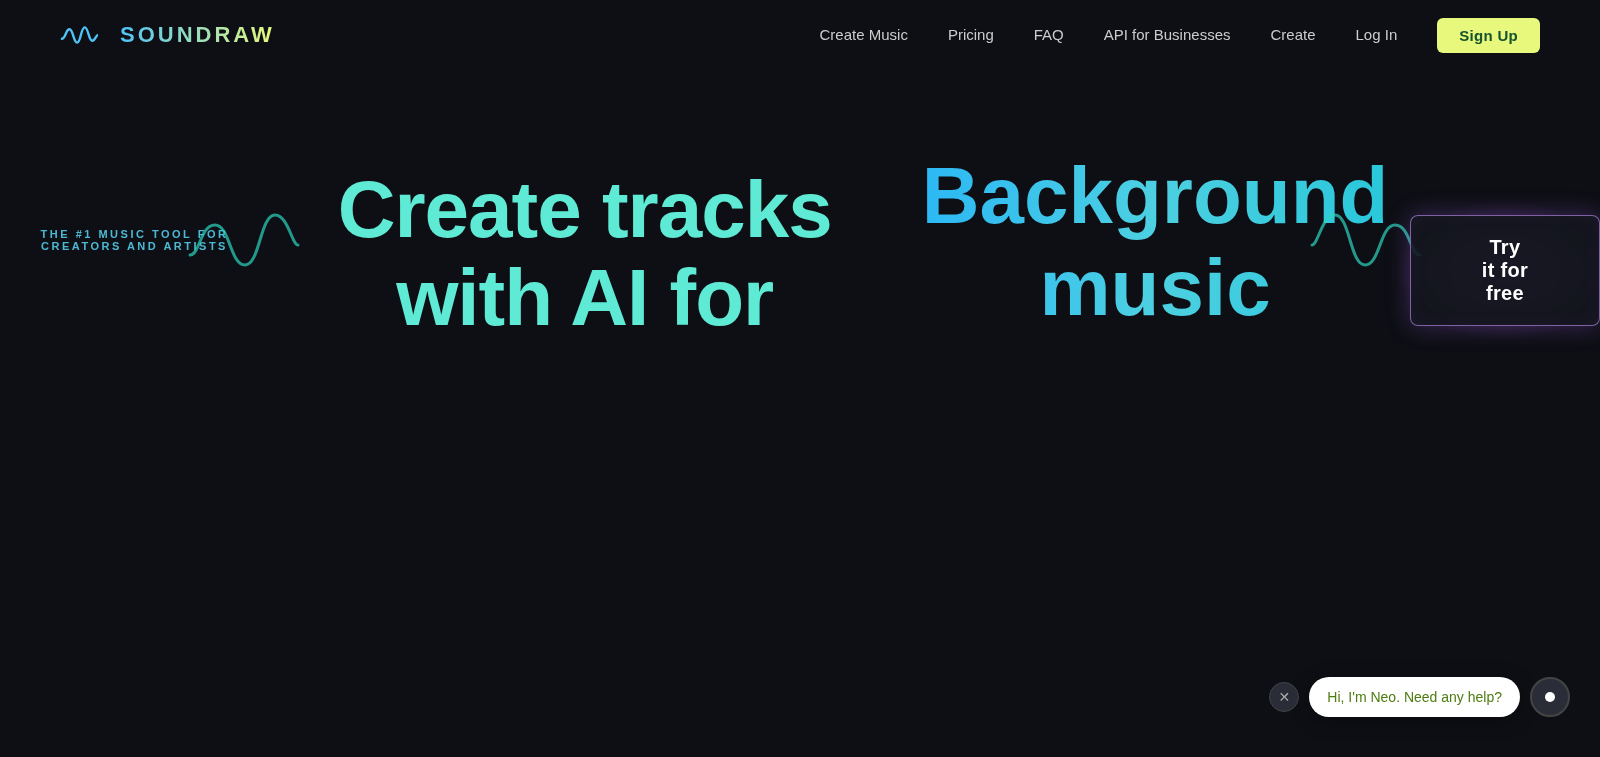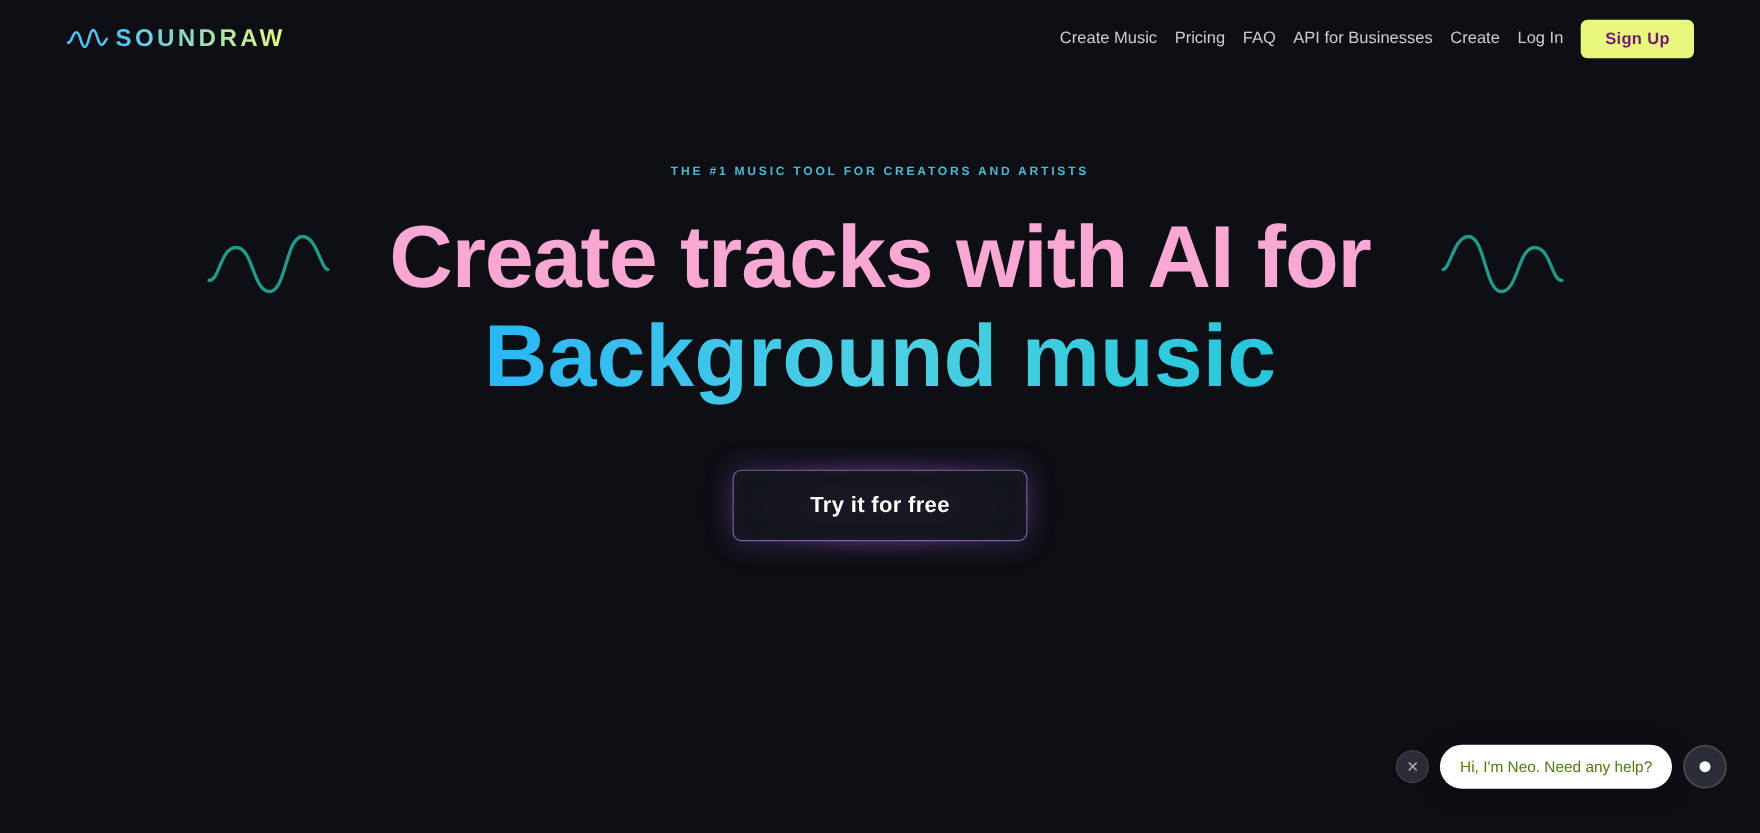--- a/index.html
+++ b/index.html
@@ -20,21 +20,21 @@
       justify-content: space-between;
       padding: 0 60px;
       height: 70px;
       position: relative;
       z-index: 10;
     }
 
     .logo {
       display: flex;
       align-items: center;
-      gap: 7px;
+      gap: 22px;
       text-decoration: none;
     }
 
     .logo-icon {
       width: 38px;
       height: 28px;
     }
 
     .logo-text {
       font-size: 22px;
@@ -43,68 +43,68 @@
       background: linear-gradient(90deg, #4fc3f7 0%, #e8f87c 100%);
       -webkit-background-clip: text;
       -webkit-text-fill-color: transparent;
       background-clip: text;
       text-transform: uppercase;
     }
 
     .nav-links {
       display: flex;
       align-items: center;
-      gap: 16px;
+      gap: 40px;
       list-style: none;
     }
 
     .nav-links a {
       color: #ccc;
       text-decoration: none;
       font-size: 15px;
       font-weight: 400;
     }
 
     .btn-signup {
       background: #e8f87c;
-      color: #701a75;
+      color: #14532d;
       border: none;
       padding: 9px 22px;
       border-radius: 6px;
       font-size: 15px;
       font-weight: 700;
       cursor: pointer;
       letter-spacing: 0.3px;
     }
 
     
     .hero {
       display: flex;
-      flex-direction: column;
+      flex-direction: row;
       align-items: center;
       justify-content: flex-end;
       text-align: center;
       padding-top: 80px;
       position: relative;
     }
 
     .tagline {
       font-size: 11px;
       font-weight: 600;
       letter-spacing: 2.5px;
       color: #4db8d4;
       text-transform: uppercase;
       margin-bottom: 28px;
     }
 
     .hero-title {
       font-size: 80px;
       font-weight: 800;
       line-height: 1.1;
-      color: #f9a8d4;
+      color: #5eead4;
       letter-spacing: -1px;
       margin-bottom: 0;
     }
 
     .hero-subtitle {
       font-size: 80px;
       font-weight: 800;
       line-height: 1.15;
       background: linear-gradient(90deg, #29b6f6 0%, #4dd0e1 50%, #26c6da 100%);
       -webkit-background-clip: text;

